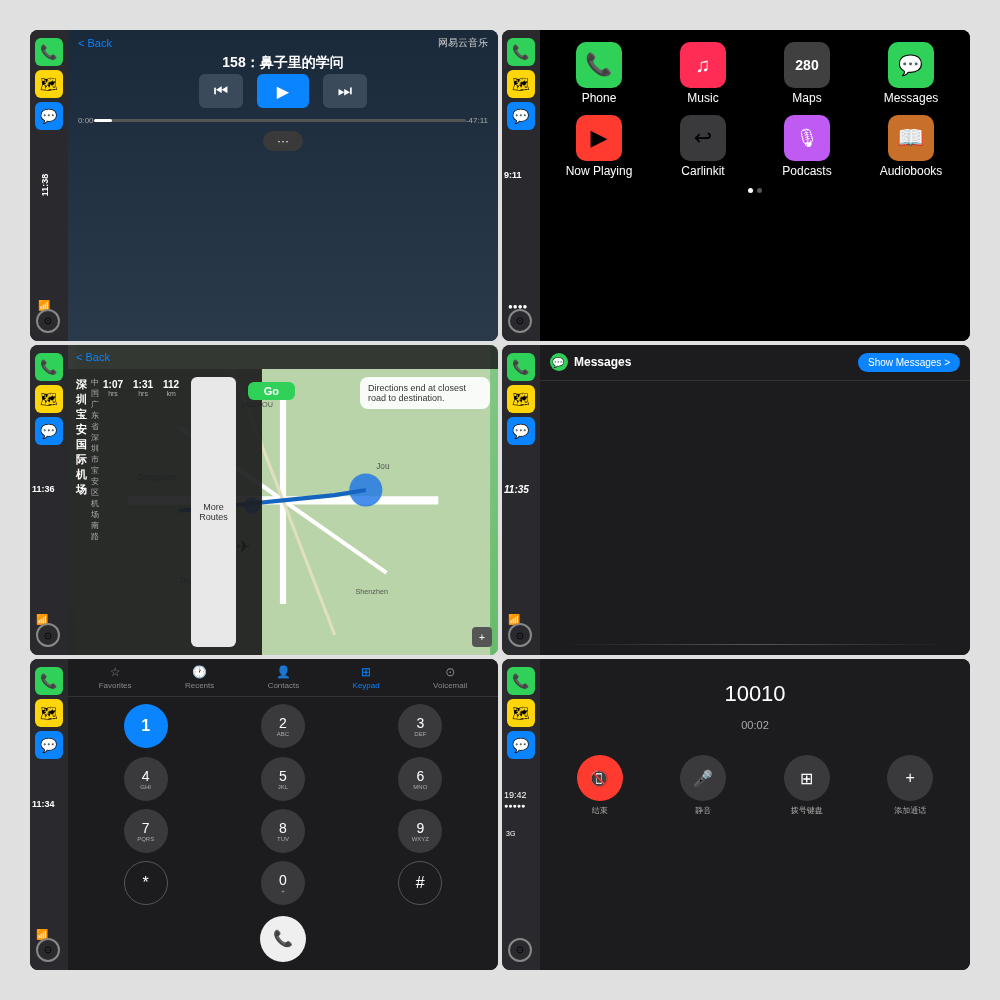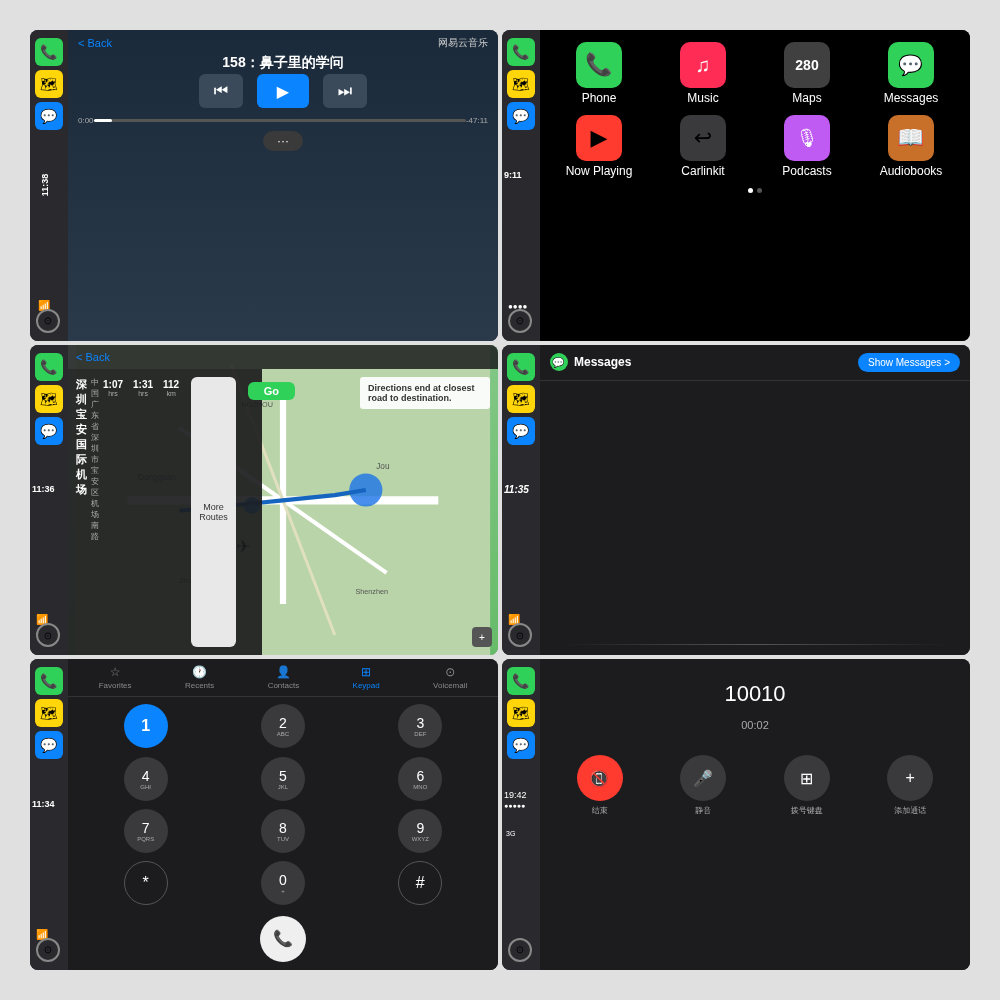--- a/index.html
+++ b/index.html
@@ -289,24 +289,24 @@
       font-weight: 700;
     }
     .eta-lbl {
       color: #aaa;
       font-size: 7px;
     }
     .map-direction-box {
       background: rgba(255,255,255,0.9);
       padding: 6px 8px;
       margin: 4px;
-      border-radius: 3px;
+      border-radius: 8px;
       font-size: 9px;
       color: #333;
-      font-weight: 700;
+      font-weight: 400;
       max-width: 55%;
     }
     .more-routes-btn {
       background: #e8e8e8;
       border: none;
       border-radius: 6px;
       padding: 3px 8px;
       font-size: 9px;
       color: #333;
       margin: 0 8px;

